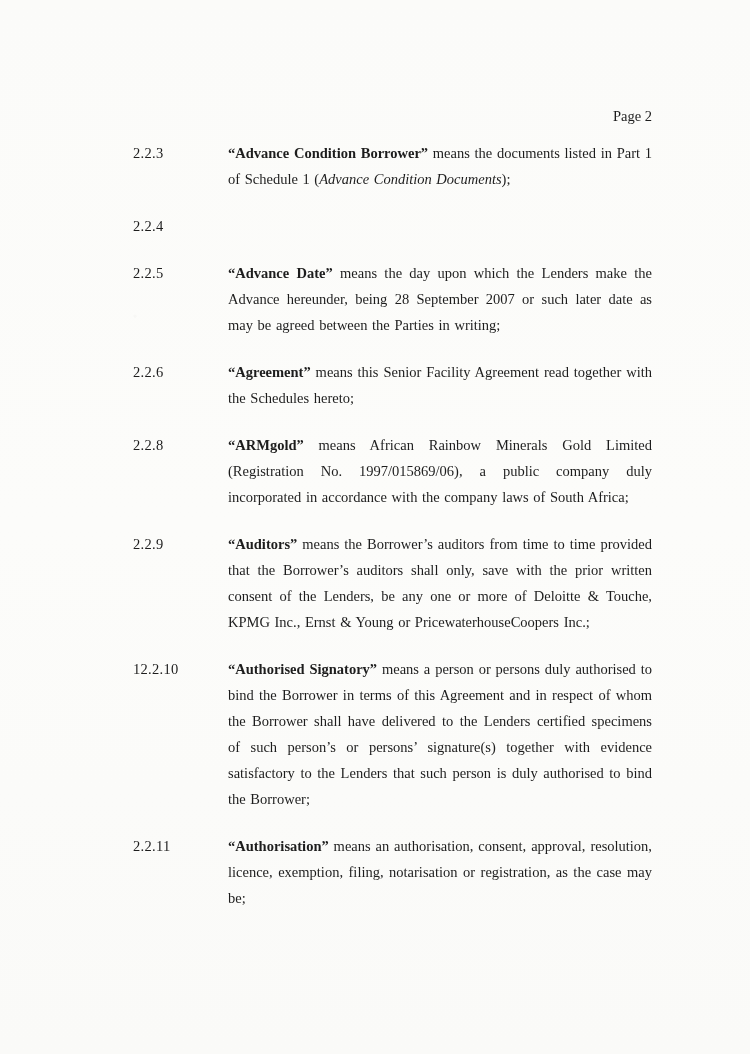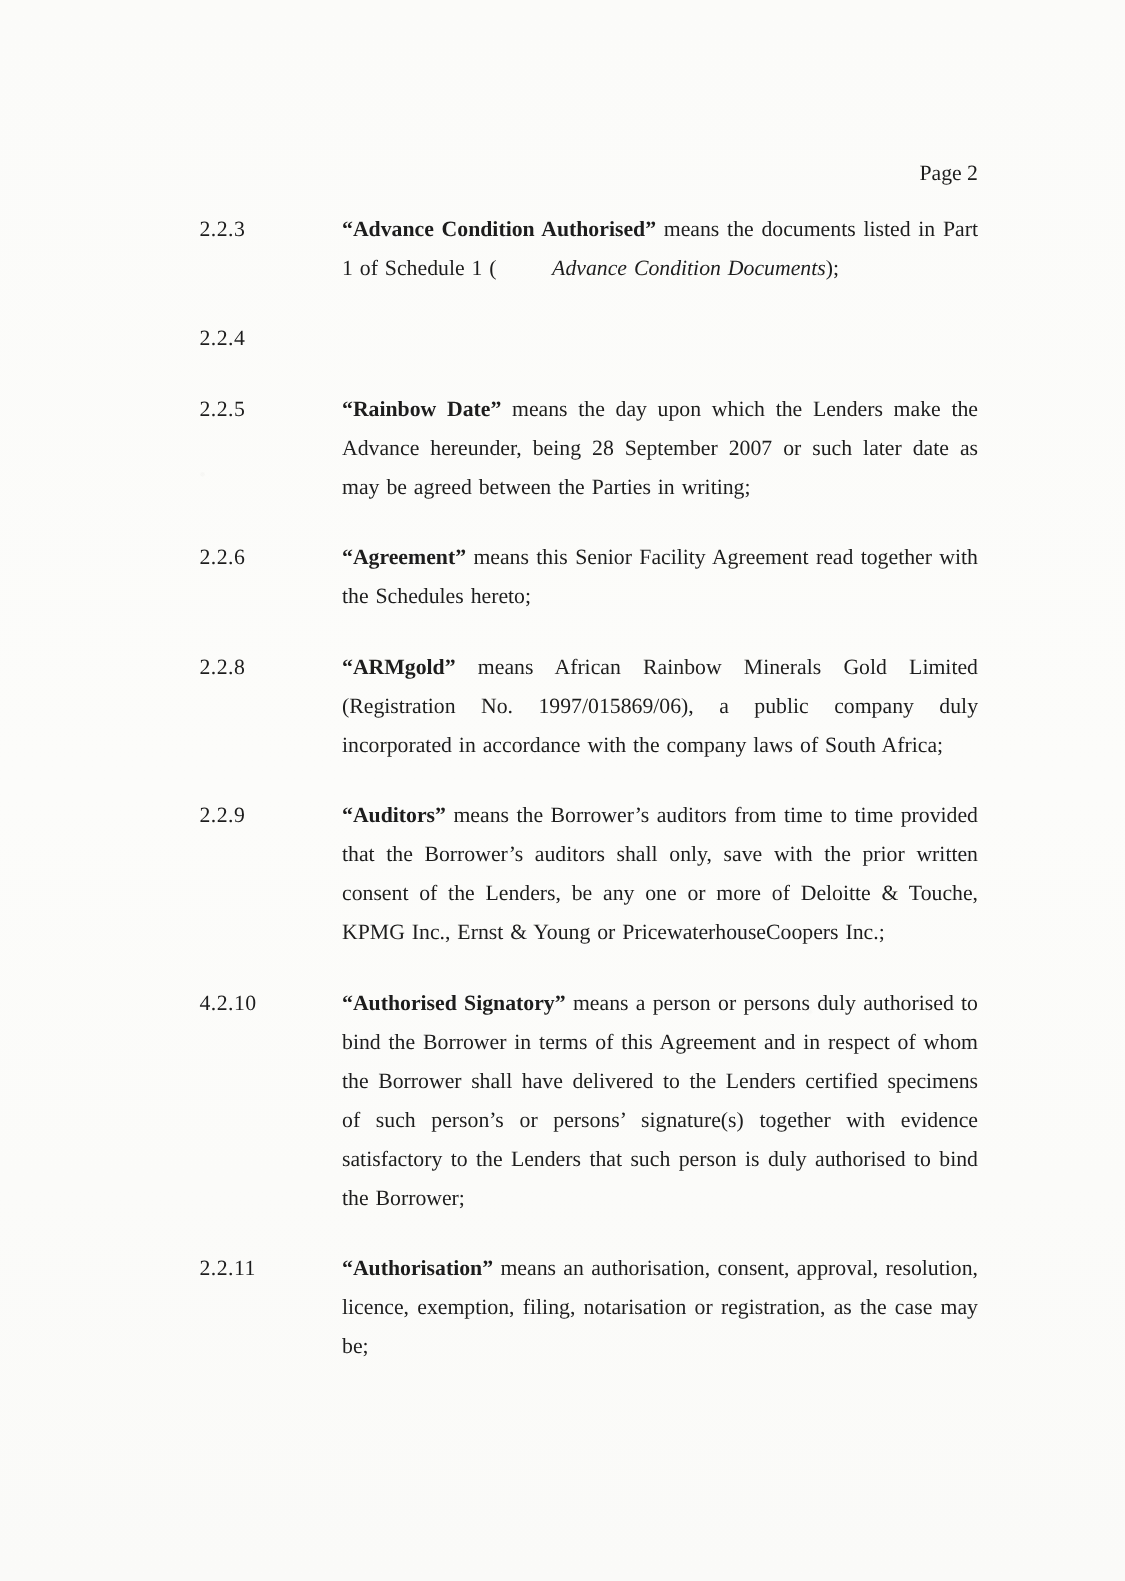--- a/index.html
+++ b/index.html
@@ -44,54 +44,54 @@
     letter-spacing: 0.3px;
   }
   .def-body {
     flex: 1 1 auto;
     line-height: 26px;
     text-align: justify;
     word-spacing: 1px;
   }
   .seg-bold   { font-weight: bold; }
   .seg-normal { font-weight: normal; }
-  .seg-italic { font-style: italic; margin-left: 37px; }
+  .seg-italic { font-style: italic; }
 </style>
 </head>
 <body>
 
 <div class="page">
   <div class="content">
     <div class="page-label">Page 2</div>
     <div>
         <div class="def-row">
           <div class="def-num">2.2.3</div>
-          <div class="def-body"><span class="seg-bold">“Advance Condition Authorised”</span><span class="seg-normal"> means the documents listed in Part 1 of Schedule 1 (</span><span class="seg-italic">Advance Condition Documents</span><span class="seg-normal">);</span></div>
+          <div class="def-body"><span class="seg-bold">“Advance Condition Borrower”</span><span class="seg-normal"> means the documents listed in Part 1 of Schedule 1 (</span><span class="seg-italic">Advance Condition Documents</span><span class="seg-normal">);</span></div>
         </div>
         <div class="def-row">
           <div class="def-num">2.2.4</div>
         </div>
         <div class="def-row">
           <div class="def-num">2.2.5</div>
-          <div class="def-body"><span class="seg-bold">“Rainbow Date”</span><span class="seg-normal"> means the day upon which the Lenders make the Advance hereunder, being 28 September 2007 or such later date as may be agreed between the Parties in writing;</span></div>
+          <div class="def-body"><span class="seg-bold">“Advance Date”</span><span class="seg-normal"> means the day upon which the Lenders make the Advance hereunder, being 28 September 2007 or such later date as may be agreed between the Parties in writing;</span></div>
         </div>
         <div class="def-row">
           <div class="def-num">2.2.6</div>
           <div class="def-body"><span class="seg-bold">“Agreement”</span><span class="seg-normal"> means this Senior Facility Agreement read together with the Schedules hereto;</span></div>
         </div>
         <div class="def-row">
           <div class="def-num">2.2.8</div>
           <div class="def-body"><span class="seg-bold">“ARMgold”</span><span class="seg-normal"> means African Rainbow Minerals Gold Limited (Registration No. 1997/015869/06), a public company duly incorporated in accordance with the company laws of South Africa;</span></div>
         </div>
         <div class="def-row">
           <div class="def-num">2.2.9</div>
           <div class="def-body"><span class="seg-bold">“Auditors”</span><span class="seg-normal"> means the Borrower’s auditors from time to time provided that the Borrower’s auditors shall only, save with the prior written consent of the Lenders, be any one or more of Deloitte &amp; Touche, KPMG Inc., Ernst &amp; Young or PricewaterhouseCoopers Inc.;</span></div>
         </div>
         <div class="def-row">
-          <div class="def-num">4.2.10</div>
+          <div class="def-num">12.2.10</div>
           <div class="def-body"><span class="seg-bold">“Authorised Signatory”</span><span class="seg-normal"> means a person or persons duly authorised to bind the Borrower in terms of this Agreement and in respect of whom the Borrower shall have delivered to the Lenders certified specimens of such person’s or persons’ signature(s) together with evidence satisfactory to the Lenders that such person is duly authorised to bind the Borrower;</span></div>
         </div>
         <div class="def-row">
           <div class="def-num">2.2.11</div>
           <div class="def-body"><span class="seg-bold">“Authorisation”</span><span class="seg-normal"> means an authorisation, consent, approval, resolution, licence, exemption, filing, notarisation or registration, as the case may be;</span></div>
         </div>
       </div>
   </div>
 </div>
 

